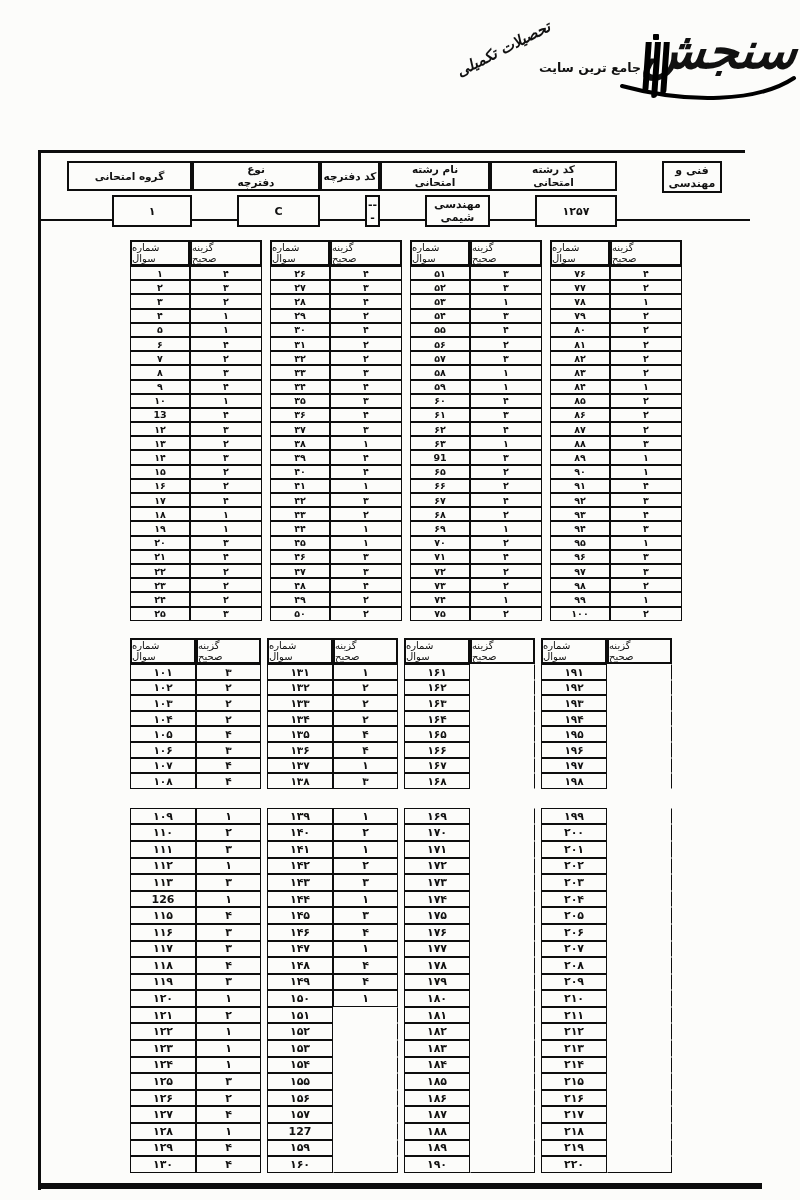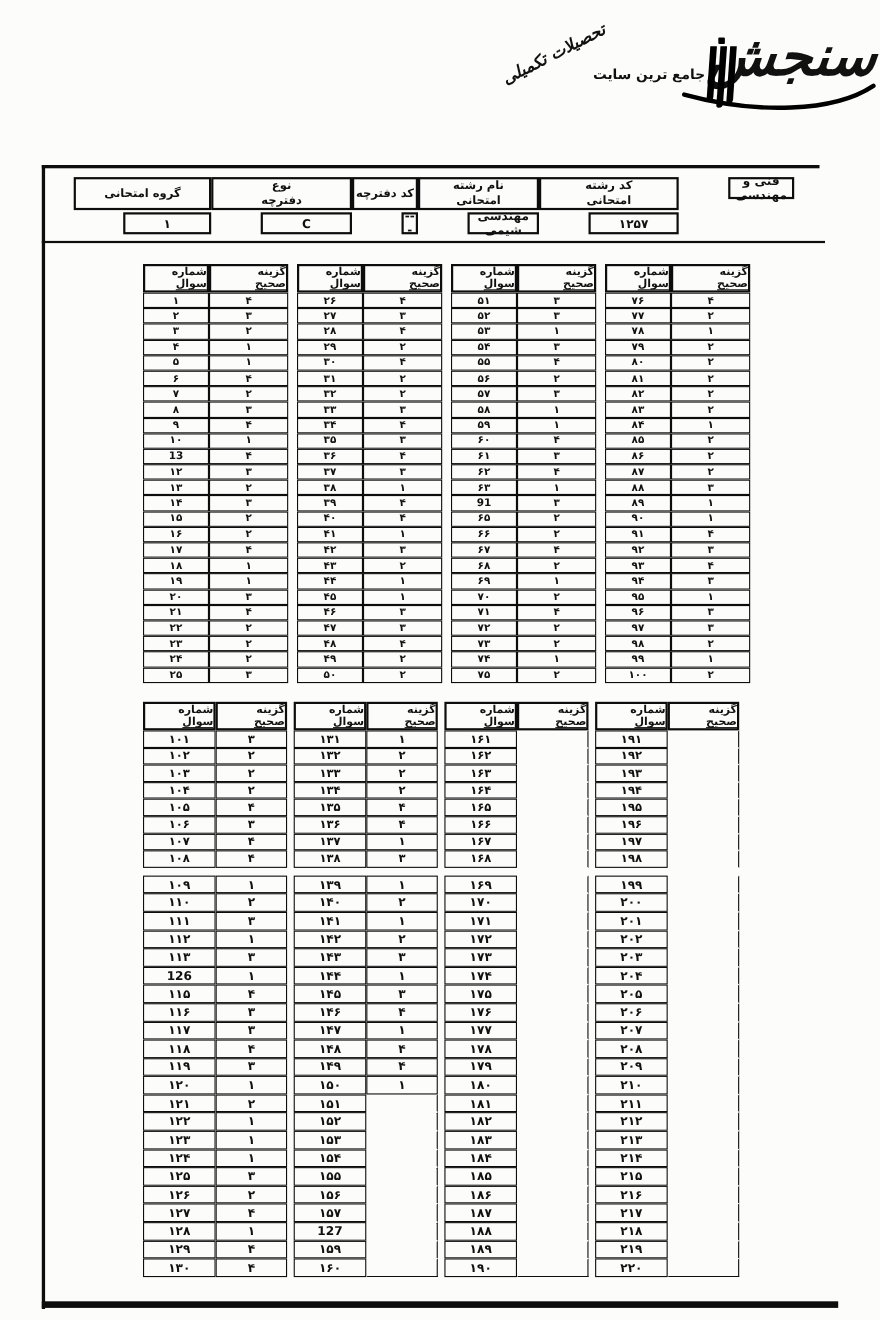--- a/index.html
+++ b/index.html
@@ -23,32 +23,32 @@
   .frame-left{position:absolute;left:38px;top:150px;width:3px;height:1040px;background:#0d0d0d;}
   .frame-top{position:absolute;left:38px;top:150px;width:707px;height:3px;background:#0d0d0d;}
   .frame-bottom{position:absolute;left:38px;top:1183px;width:724px;height:6px;background:#0d0d0d;}
   .header-rule{position:absolute;left:38px;top:219px;width:712px;height:2px;background:#0d0d0d;}
   
   #header-table{position:absolute;left:67px;top:161px;display:grid;
                 grid-template-columns:125px 128px 60px 110px 127px 105px;row-gap:2px;}
   .h-label,.h-value{box-sizing:border-box;border:2px solid #0d0d0d;display:flex;align-items:center;
                     justify-content:center;text-align:center;font-weight:bold;background:#fcfcfa;}
   .h-label{height:30px;font-size:10.5px;line-height:1.2;white-space:pre-line;direction:rtl;}
-  .h-value{height:20px;font-size:11px;direction:rtl;margin-left:45px;}
+  .h-value{height:32px;font-size:11px;direction:rtl;margin-left:45px;}
   
   .ans-table{position:absolute;display:flex;}
   #ans-table-0{left:130px;top:240px;gap:8px;}
   #ans-table-1{left:130px;top:638px;gap:6px;}
   .pair{display:flex;flex-direction:column;}
   .pair-head{display:flex;}
   .hcell{box-sizing:border-box;border:2px solid #0d0d0d;height:26px;display:flex;flex-direction:column;
-         align-items:flex-start;justify-content:center;font-weight:bold;font-size:10px;line-height:1.1;direction:rtl;}
+         align-items:flex-end;justify-content:center;font-weight:normal;font-size:10px;line-height:1.1;direction:rtl;}
   .hcell .l2{text-decoration:underline;text-underline-offset:2px;}
   .seg{display:flex;flex-direction:column;}
-  .seg.seg-1{margin-top:7px;}
+  .seg.seg-1{margin-top:19px;}
   .row{display:flex;}
   .cell{box-sizing:border-box;border:1.6px solid #0d0d0d;display:flex;align-items:center;
         justify-content:center;font-weight:bold;background:#fcfcfa;direction:rtl;}
   
   .t-0 .hq,.t-0 .q{width:60px;}
   .t-0 .ha,.t-0 .a{width:72px;}
   .t-0 .cell{height:14.2px;font-size:9.5px;}
   
   .t-1 .hq,.t-1 .q{width:66px;}
   .t-1 .ha,.t-1 .a{width:65px;}

